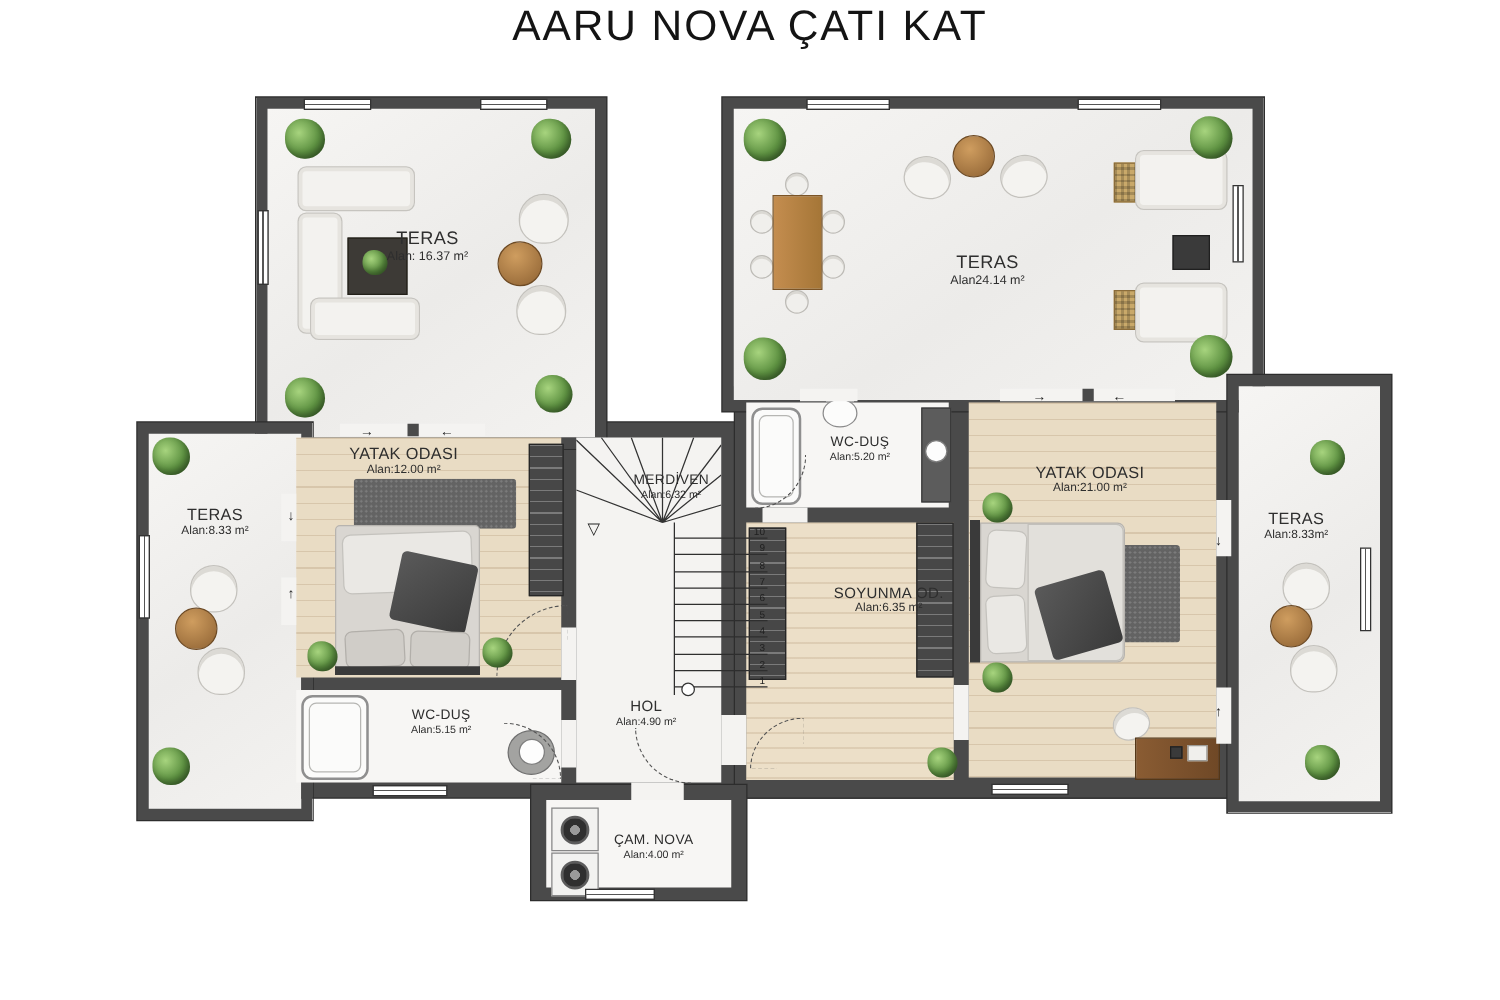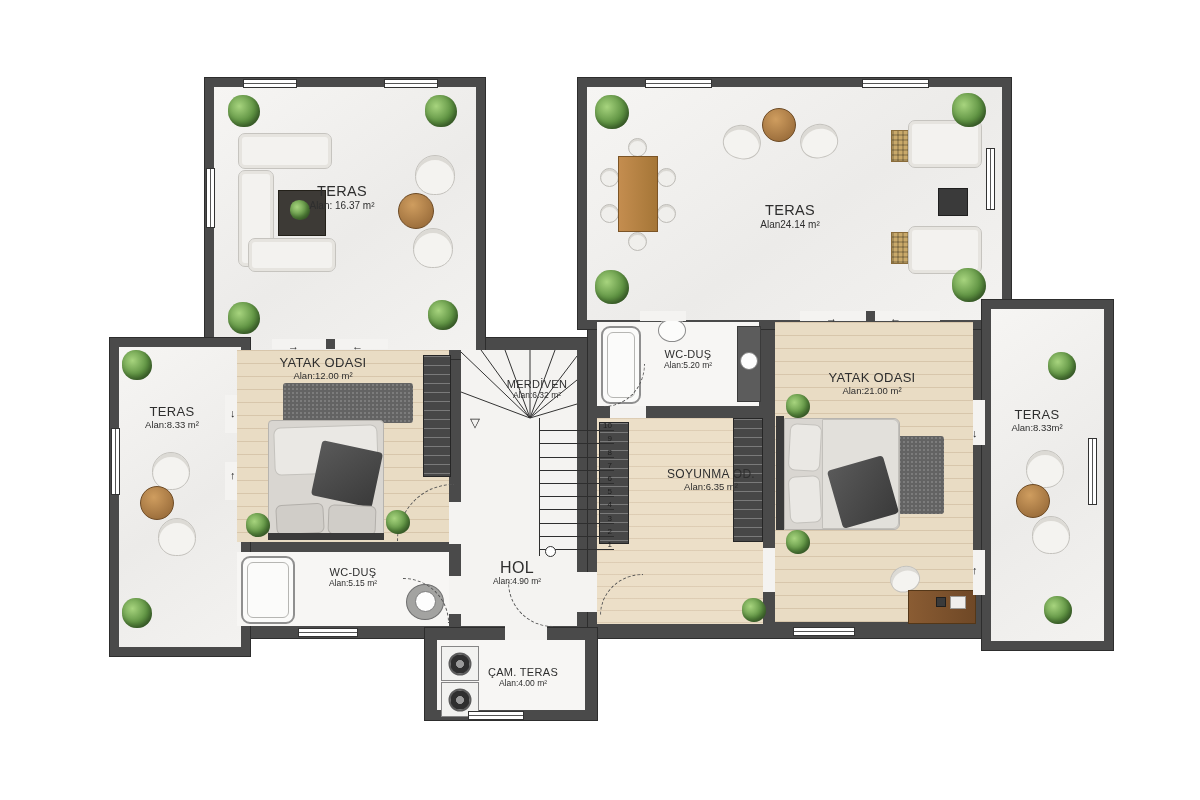--- a/index.html
+++ b/index.html
@@ -92,20 +92,21 @@
   .stair-step { height:12.2px; border-bottom:1.6px solid #2e2e2e; position:relative; }
   .stair-num { position:absolute; right:2px; bottom:0px; font-size:8px; color:#1f1f1f; }
   .rail-post { position:absolute; width:9px; height:9px; border:1.5px solid #333; border-radius:50%;
       background:#fff; z-index:22; }
 </style>
 </head>
 <body>
 
 <div class="plan">
 
+  <div class="title">AARU NOVA ÇATI KAT</div>
 
   <div class="wall-block" style="left:225px;top:338px;width:760px;height:300px"></div>
   <div class="wall-block" style="left:588px;top:310px;width:397px;height:328px"></div>
   <div class="wall-block" style="left:425px;top:628px;width:172px;height:92px"></div>
 
   <div class="terrace" style="left:205px;top:78px;width:262px;height:263px"></div>
   <div class="terrace" style="left:578px;top:78px;width:415px;height:233px"></div>
   <div class="terrace" style="left:110px;top:338px;width:122px;height:300px"></div>
   <div class="terrace" style="left:982px;top:300px;width:113px;height:332px"></div>
 
@@ -323,21 +324,21 @@
   </div>
   <div class="room-label" style="left:641px;top:468px;width:140px">
     <div class="rn" style="font-size:12px">SOYUNMA OD.</div>
     <div class="ra">Alan:6.35 m²</div>
   </div>
   <div class="room-label small" style="left:303px;top:566px;width:100px">
     <div class="rn">WC-DUŞ</div>
     <div class="ra">Alan:5.15 m²</div>
   </div>
   <div class="room-label small" style="left:467px;top:559px;width:100px">
-    <div class="rn" style="font-size:16px">HOL</div>
+    <div class="rn" style="font-size:12px">HOL</div>
     <div class="ra">Alan:4.90 m²</div>
   </div>
   <div class="room-label small" style="left:463px;top:666px;width:120px">
-    <div class="rn">ÇAM. TERAS</div>
+    <div class="rn">ÇAM. NOVA</div>
     <div class="ra">Alan:4.00 m²</div>
   </div>
 
 </div>
 
 </body></html>

